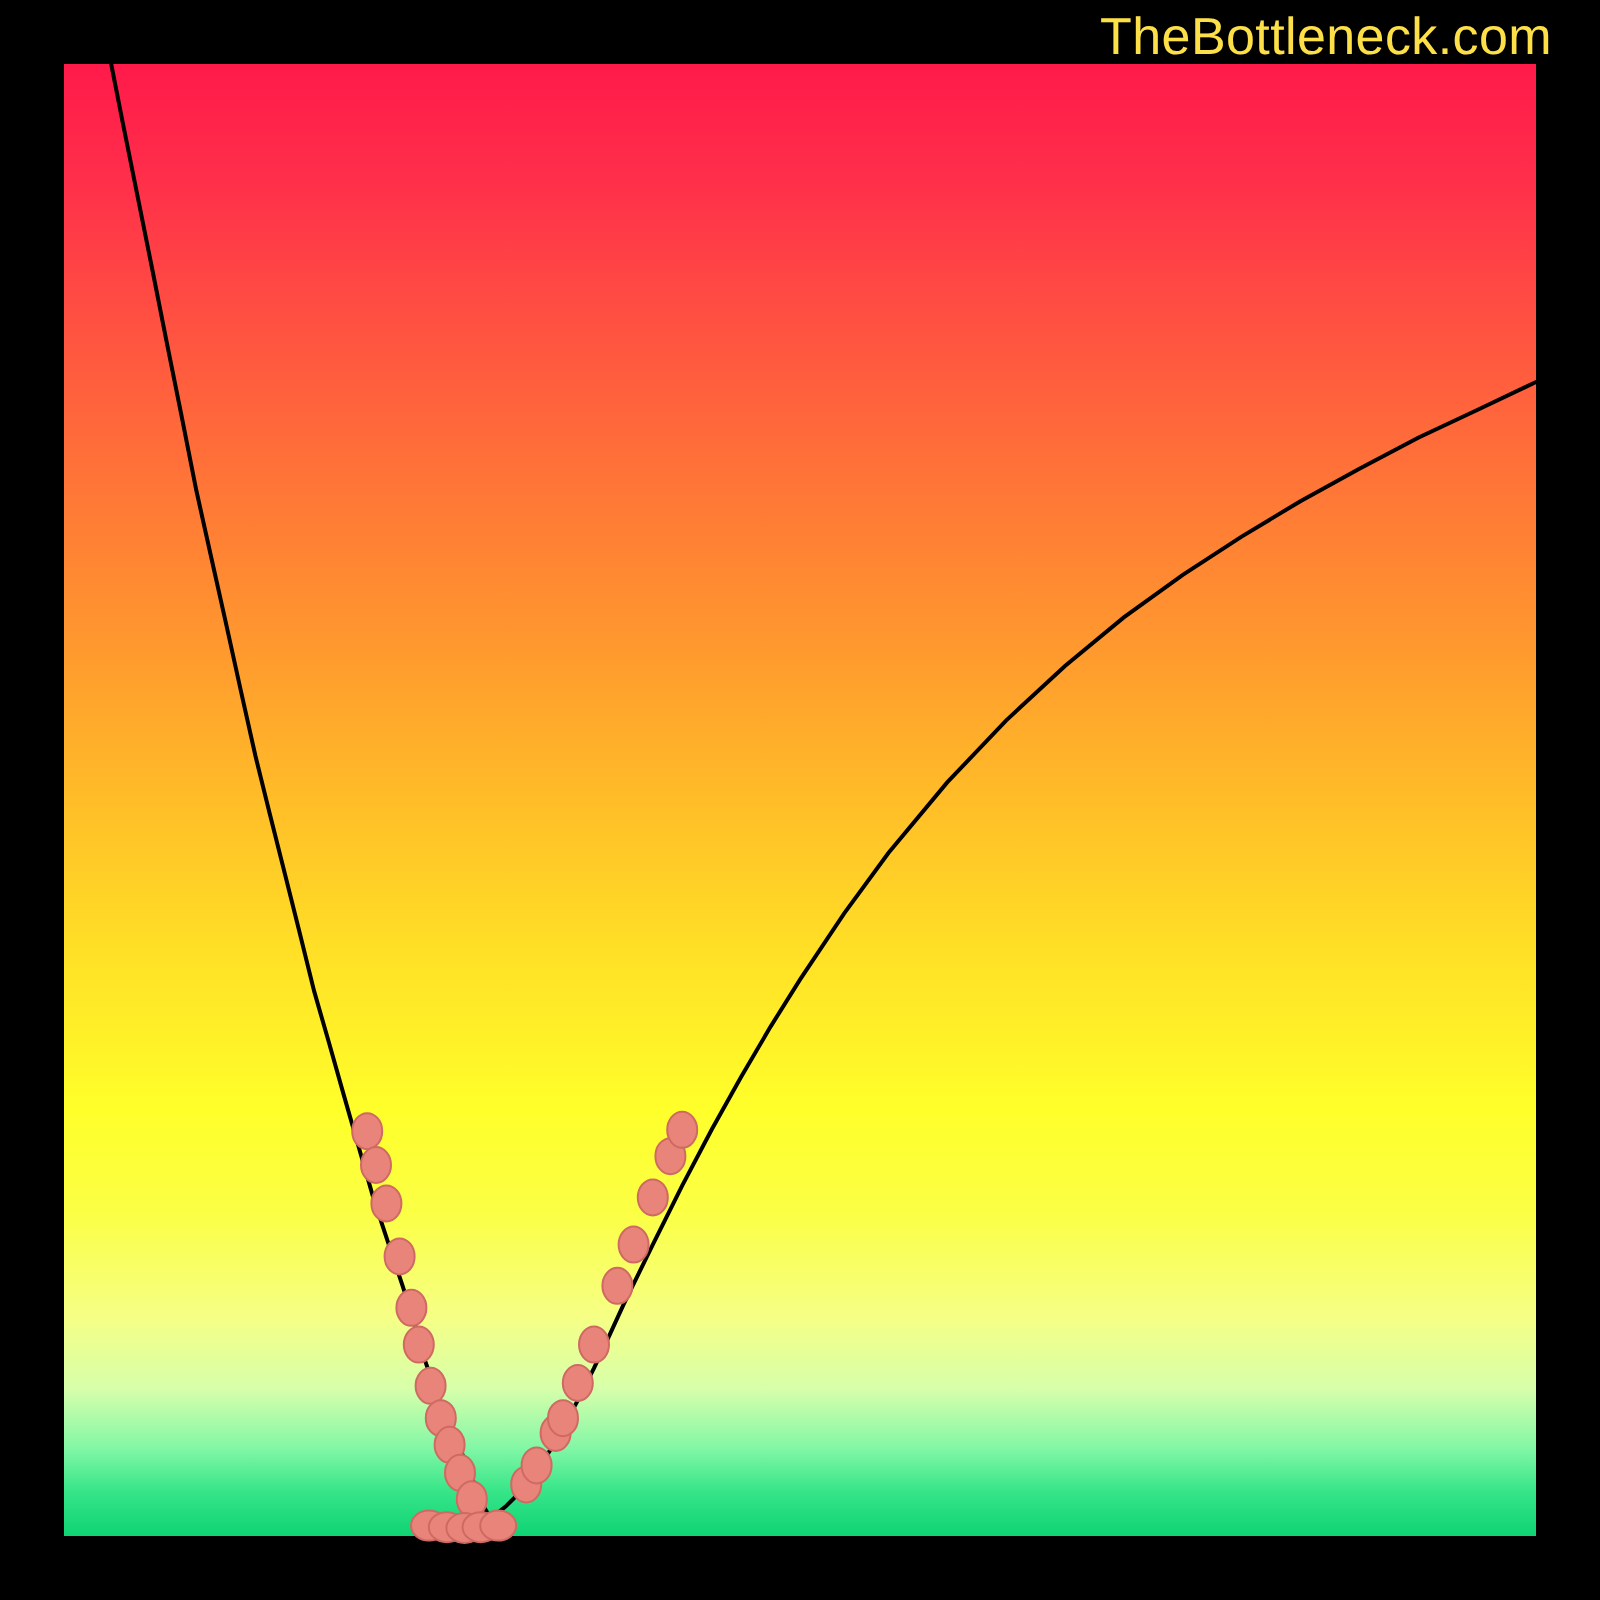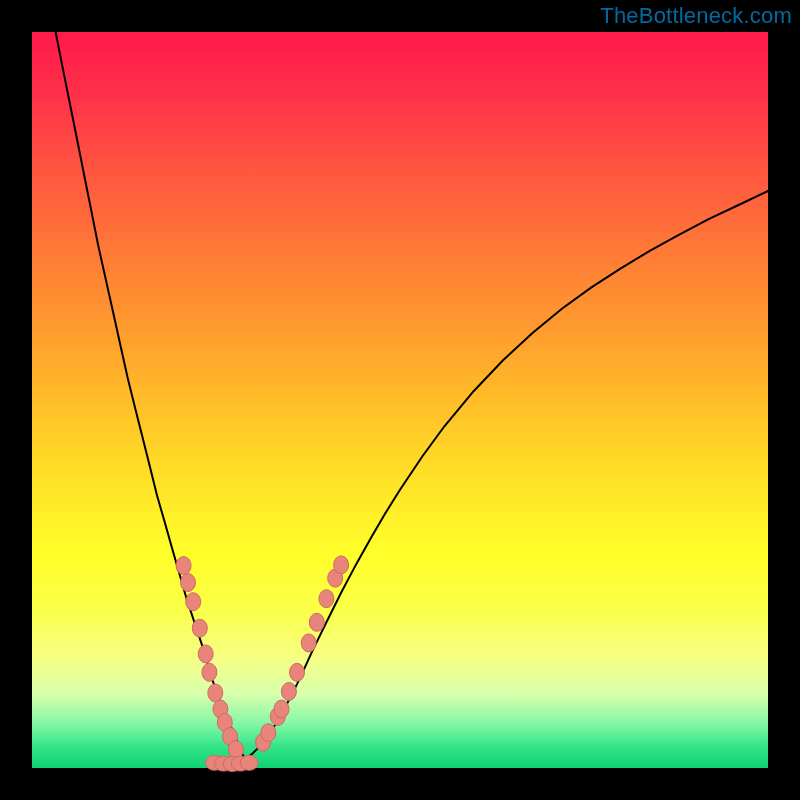--- a/index.html
+++ b/index.html
@@ -48,23 +48,23 @@
   svg.curve {
     position: absolute;
     left: 0; top: 0;
     width: 736px;
     height: 736px;
     overflow: visible;
   }
   .watermark {
     position: absolute;
     top: 3px;
-    right: 8px;
-    color: #0369a1;
-    font-size: 22px;
+    right: 24px;
+    color: #fde047;
+    font-size: 26px;
     font-weight: 500;
     letter-spacing: 0.2px;
   }
 </style>
 </head>
 <body>
 
 <div class="outer">
   <div class="watermark">TheBottleneck.com</div>
   <div class="plot">

